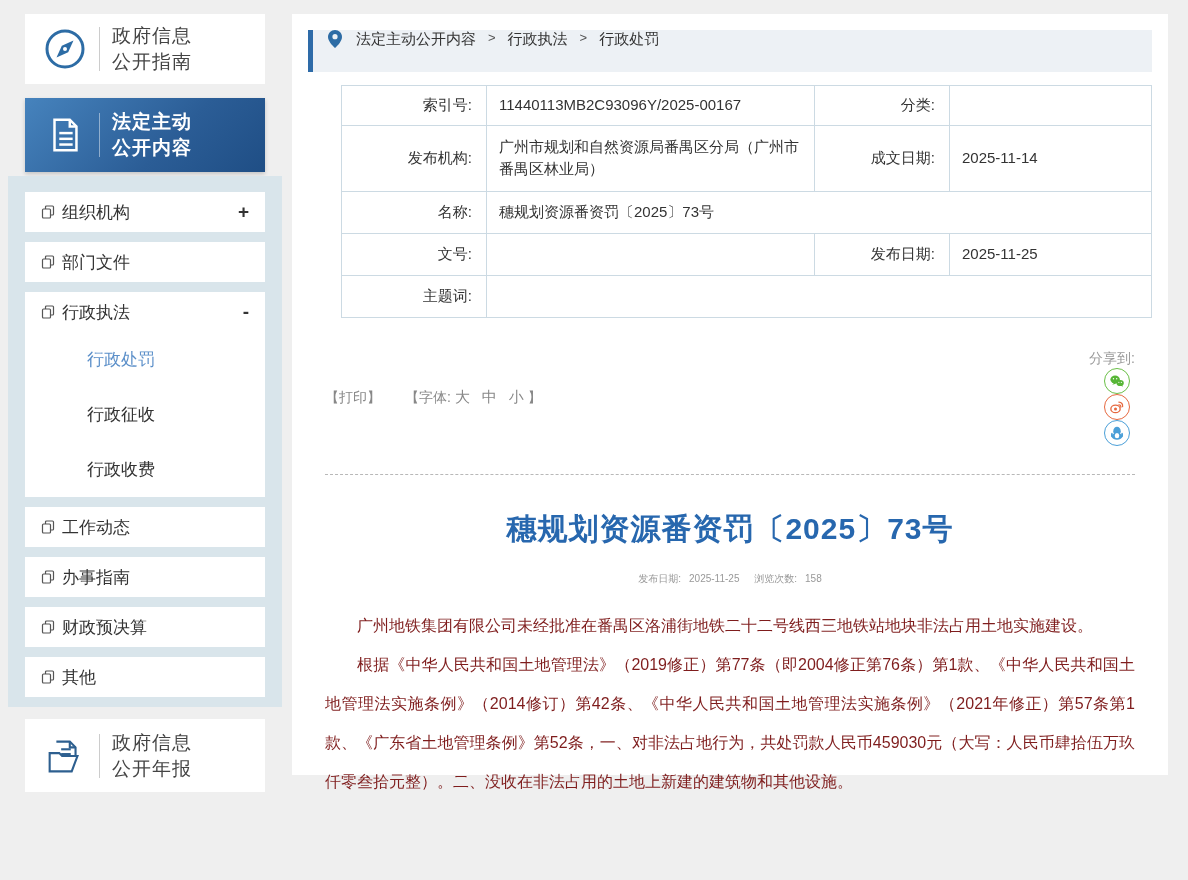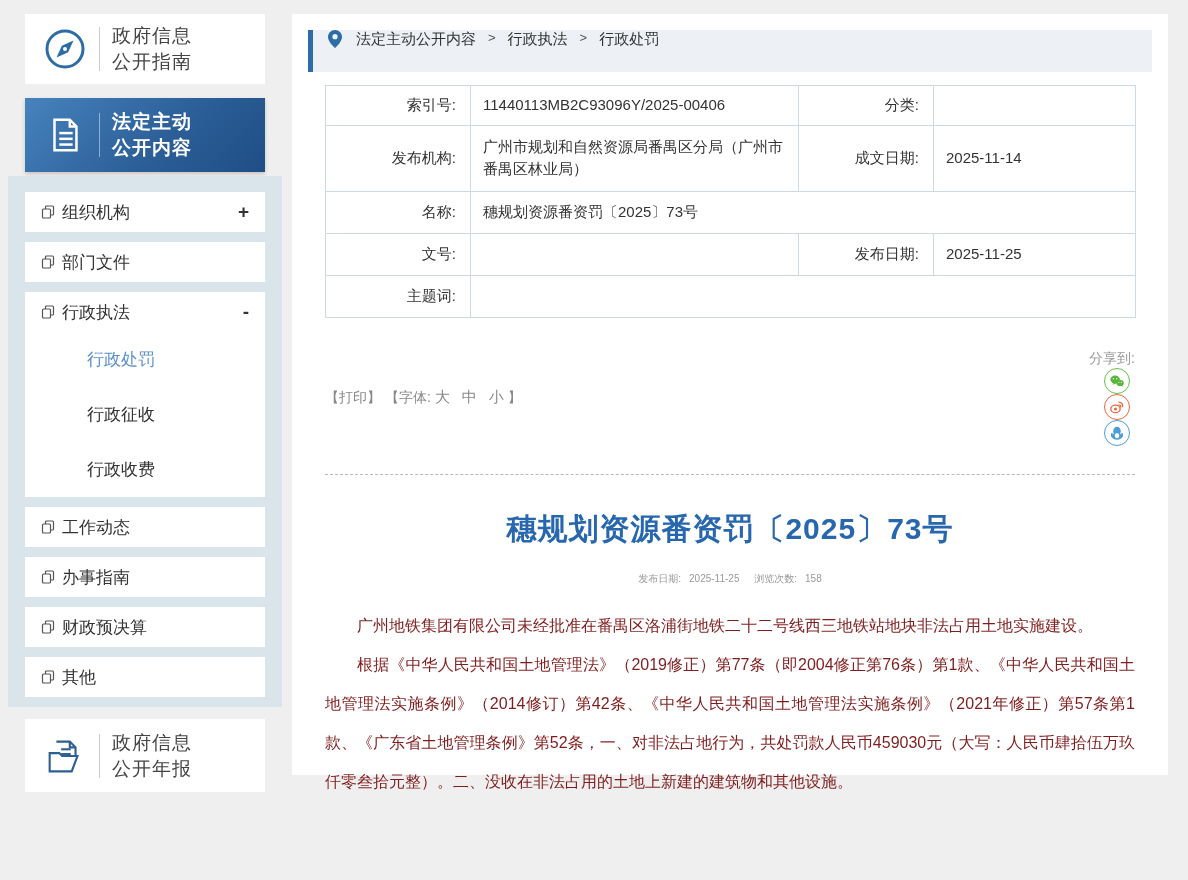--- a/index.html
+++ b/index.html
@@ -49,21 +49,21 @@
   .breadcrumb {
     margin:16px 16px 0; height:42px; background:#edf1f5;
     border-left:5px solid #2e6ba8;
     display:flex; align-items:flex-start; padding-left:15px; font-size:15px;
   }
   .breadcrumb .pin { margin-right:14px; display:flex; }
   .breadcrumb a { color:#333; text-decoration:none; cursor:pointer; }
   .breadcrumb .sep { margin:0 12px; color:#555; font-size:13px; }
   
   .doc-table {
-    margin:13px 33px 0; width:810px; border-collapse:collapse; table-layout:fixed;
+    margin:13px 49px 0; width:810px; border-collapse:collapse; table-layout:fixed;
   }
   .doc-table td {
     border:1px solid #ccdae3; font-size:15px; padding:8px 12px; vertical-align:middle;
     line-height:1.5;
   }
   .doc-table td.lbl { text-align:right; padding-right:14px; white-space:nowrap; }
   .doc-table tr.r1 td { height:38px; }
   .doc-table tr.r2 td { height:66px; }
   .doc-table tr.r3 td, .doc-table tr.r4 td, .doc-table tr.r5 td { height:42px; }
   
@@ -264,21 +264,21 @@
   <table class="doc-table">
     <colgroup>
       <col style="width:145px">
         <col style="width:328px">
         <col style="width:135px">
         <col style="width:202px">
     </colgroup>
     <tbody>
         <tr class="r1">
       <td class="lbl">索引号:</td>
-      <td>11440113MB2C93096Y/2025-00406</td>
+      <td>11440113MB2C93096Y/2025-00167</td>
       <td class="lbl">分类:</td>
       <td></td>
     </tr>
     <tr class="r2">
       <td class="lbl">发布机构:</td>
       <td>广州市规划和自然资源局番禺区分局（广州市番禺区林业局）</td>
       <td class="lbl">成文日期:</td>
       <td>2025-11-14</td>
     </tr>
     <tr class="r3">
@@ -293,21 +293,21 @@
     </tr>
     <tr class="r5">
       <td class="lbl">主题词:</td>
       <td colspan="3"></td>
     </tr>
   </tbody>
     </table>
 
   <div class="toolbar">
     <span class="tool">【打印】</span>
-    <span style="margin-left:4px">【字体:</span>
+    <span style="margin-left:24px">【字体:</span>
     <span class="font-sizes">
       <span class="font-large">大</span>
       <span>中</span>
       <span>小</span>
     </span>
     <span>】</span>
 
     <span class="share">
       <span>分享到:</span>
       <span class="share-circle share-wechat">

